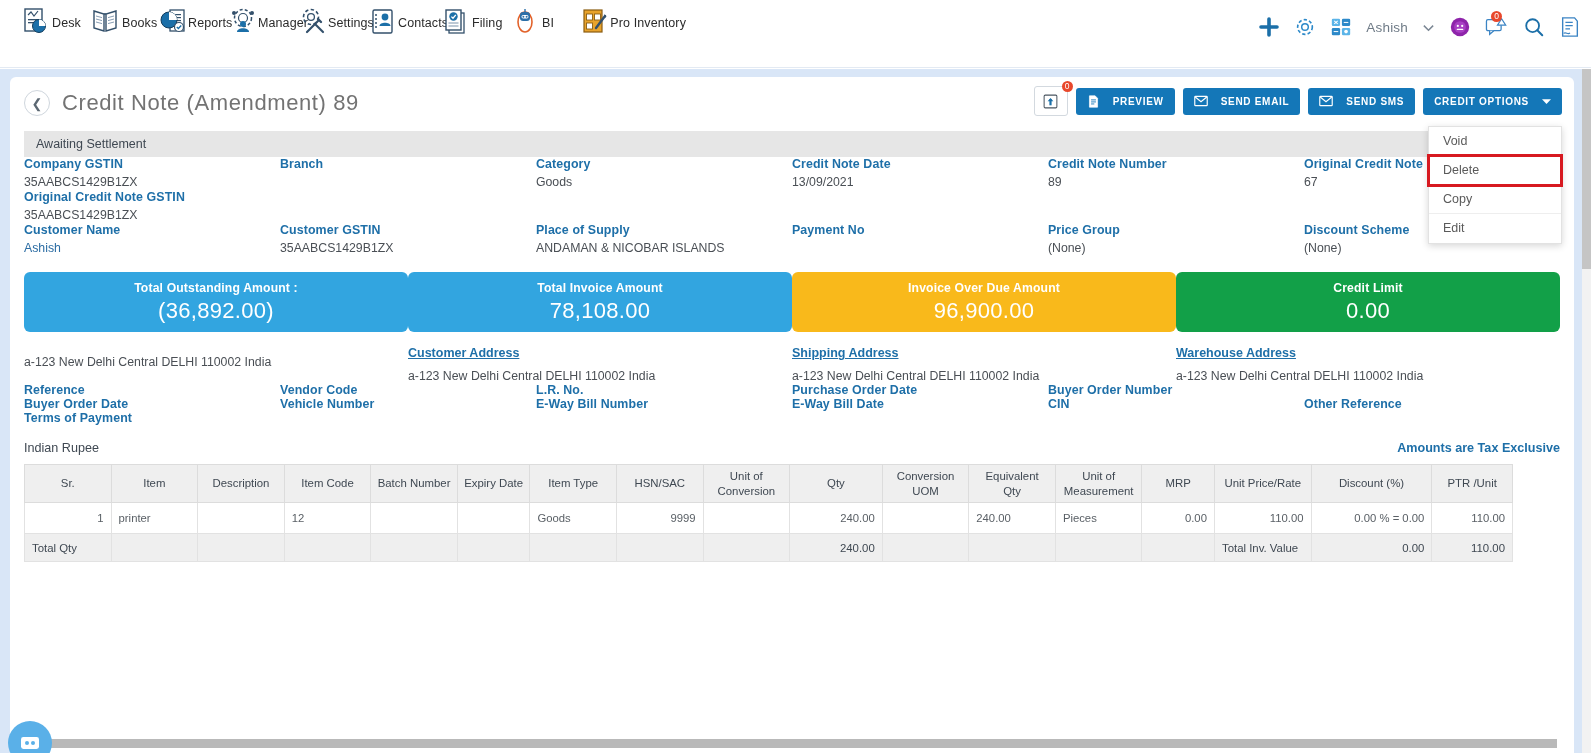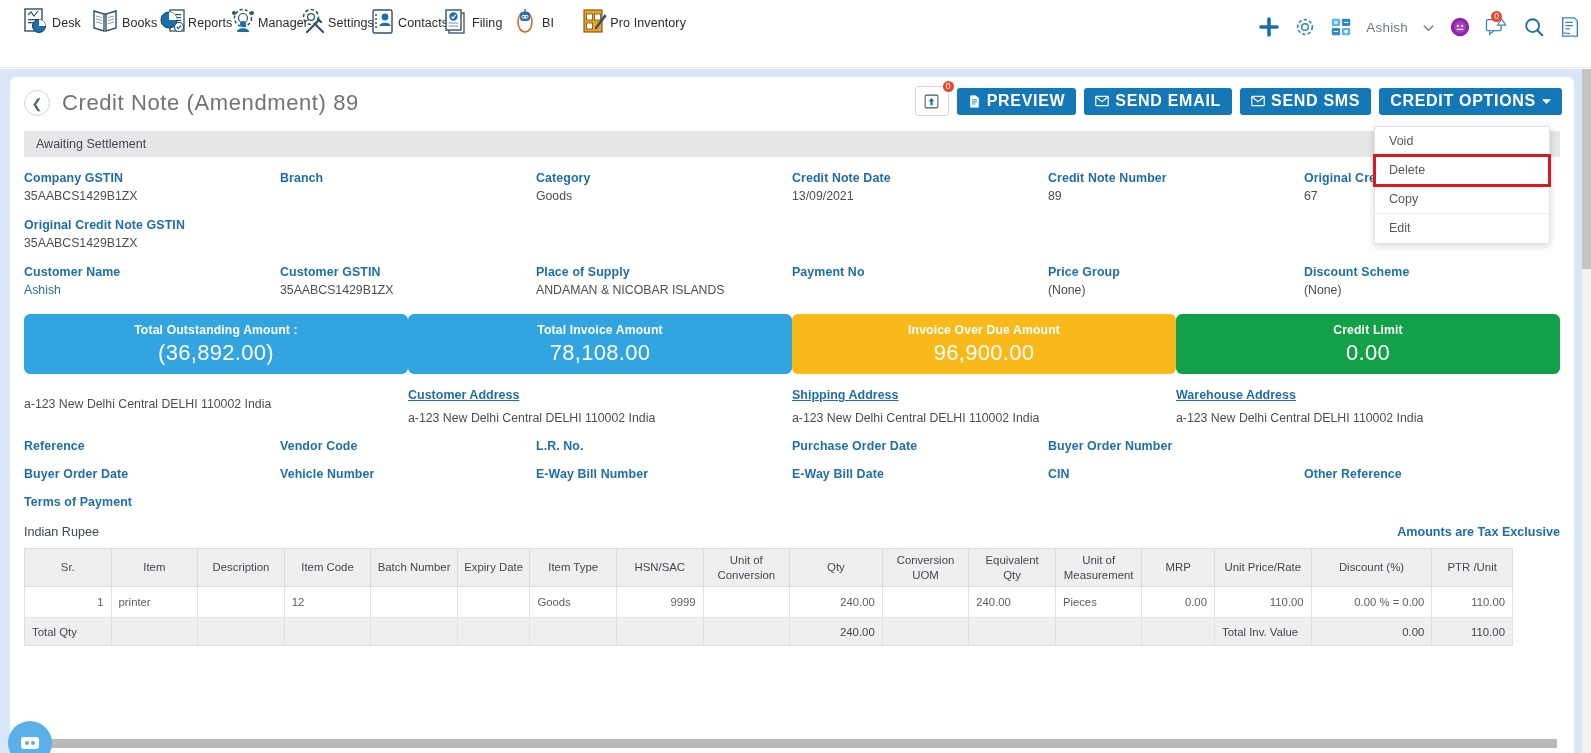--- a/index.html
+++ b/index.html
@@ -106,34 +106,34 @@
     border: 1px solid #d3d9df; border-radius: 3px;
     background: #fff; position: relative;
     display: flex; align-items: center; justify-content: center;
     cursor: pointer;
   }
   .btn {
     height: 27px;
     background: #1477b8;
     color: #fff;
     border: none; border-radius: 3px;
-    font-size: 16px; font-weight: bold;
+    font-size: 10px; font-weight: bold;
     letter-spacing: .7px;
-    display: flex; align-items: center; gap: 6px;
+    display: flex; align-items: center; gap: 13px;
     padding: 0 11px;
     cursor: pointer;
     white-space: nowrap;
   }
   .btn svg { flex: 0 0 auto; }
 
   
   .dropdown {
     position: absolute;
-    top: 38px; right: 12px;
-    width: 176px;
+    top: 38px; right: 0px;
+    width: 134px;
     background: #fff;
     border: 1px solid #e2e2e2;
     box-shadow: 0 2px 7px rgba(0,0,0,.16);
     z-index: 40;
   }
   .dd-item {
     height: 29px;
     display: flex; align-items: center;
     padding-left: 14px;
     font-size: 12.5px;
@@ -163,21 +163,21 @@
   }
 
   
   .fields { padding: 0 14px; }
   .frow {
     display: flex;
     width: 100%;
   }
   .fcell {
     width: 16.666%;
-    padding-top: 14px;
+    padding-top: 0;
     padding-right: 8px;
   }
   .flabel {
     font-size: 12.4px;
     font-weight: bold;
     color: #1e6fa8;
     letter-spacing: .1px;
     white-space: nowrap;
   }
   .fvalue {

